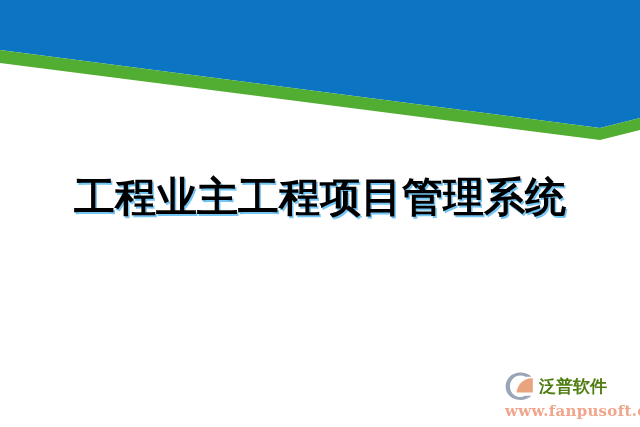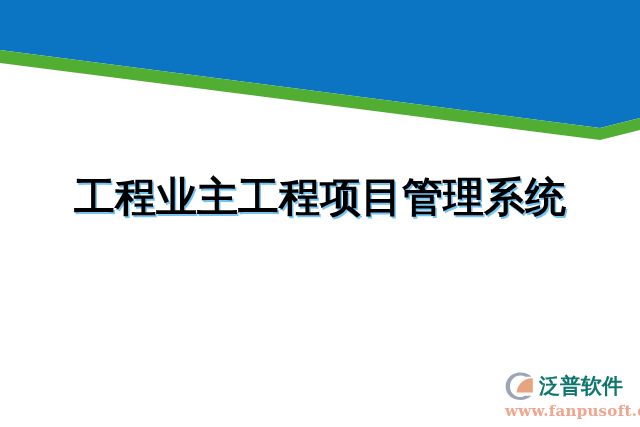--- a/index.html
+++ b/index.html
@@ -63,24 +63,24 @@
     align-items: center;
     height: 32px;
   }
   #wm-logo-icon {
     width: 33px;
     height: 30px;
     flex: 0 0 33px;
     margin-right: 2px;
   }
   #wm-brand {
-    color: #0f766e;
+    color: #4d7c0f;
     font-family: "DejaVu Sans", "Liberation Sans", sans-serif;
     font-weight: bold;
-    font-size: 21px;
+    font-size: 17px;
     line-height: 26px;
     white-space: nowrap;
   }
   #wm-url {
     color: #f0a58c;
     font-family: "DejaVu Serif", "Liberation Serif", serif;
     font-weight: bold;
     font-size: 15px;
     line-height: 17px;
     letter-spacing: 0.3px;

